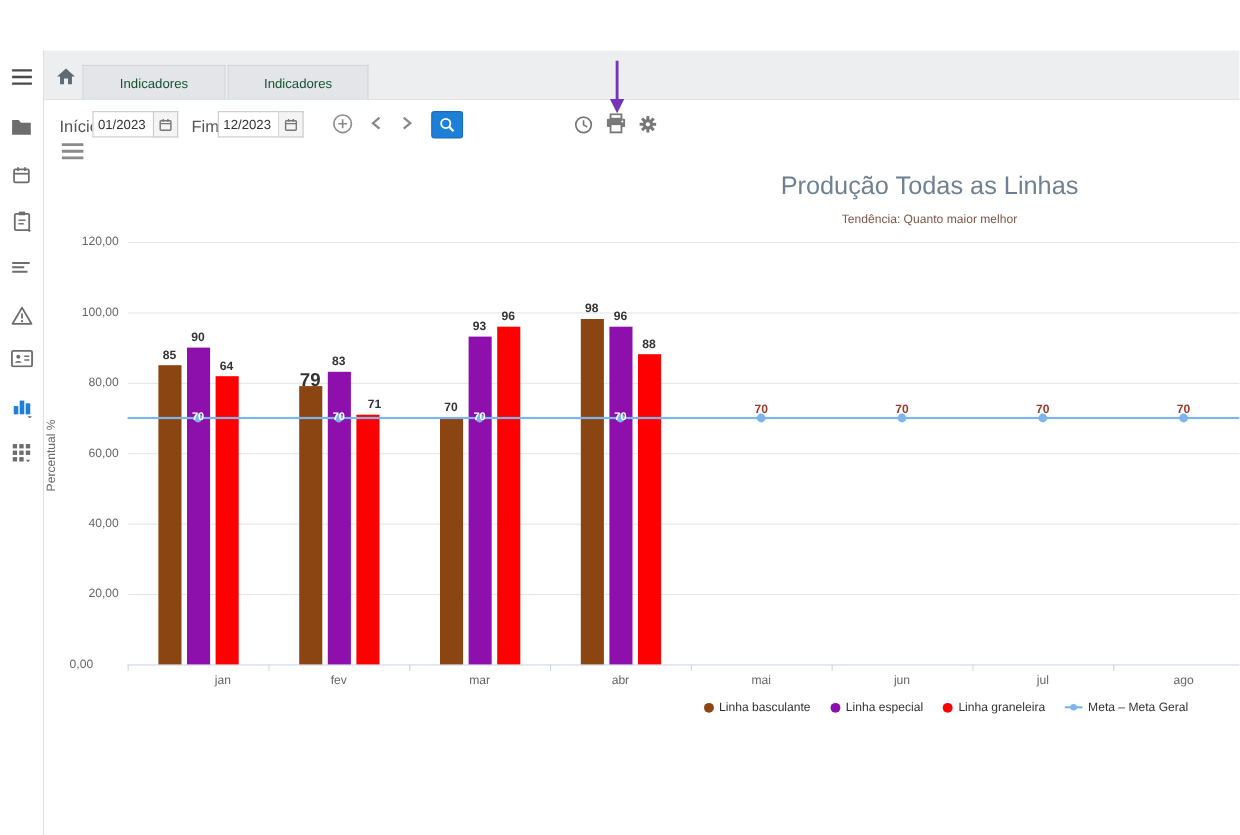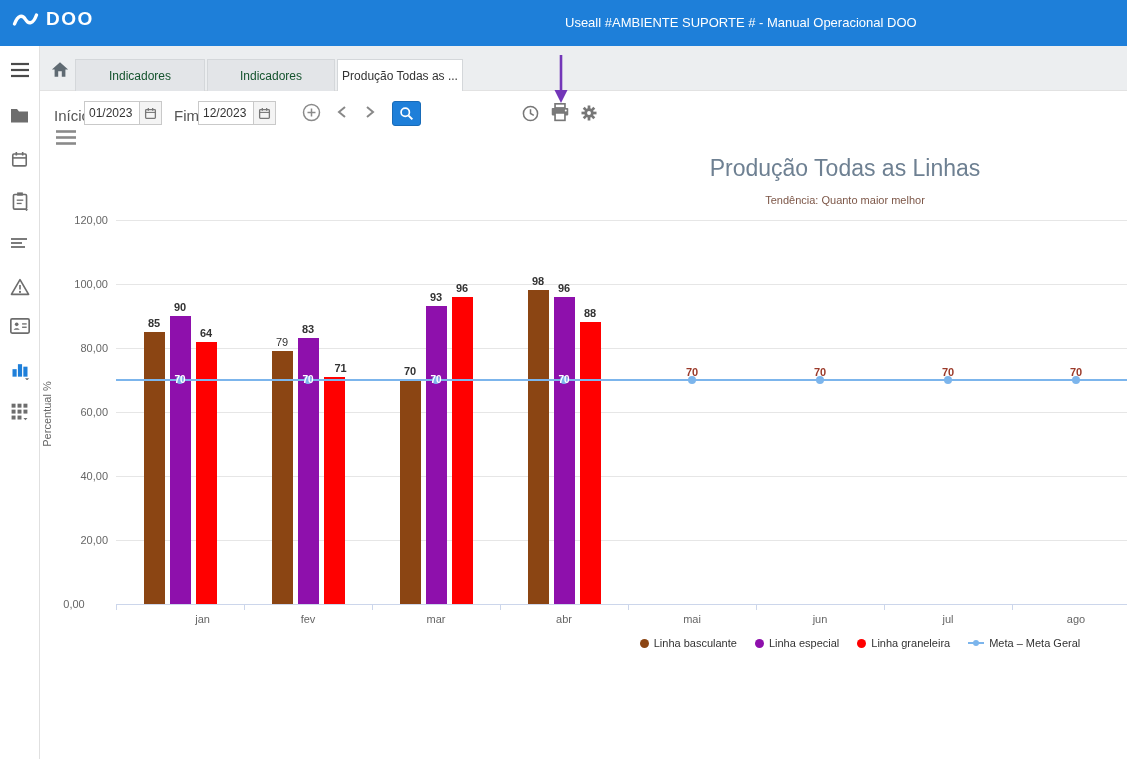--- a/index.html
+++ b/index.html
@@ -85,21 +85,21 @@
       <div style="left: 662px; top: 613px; width: 60px; text-align: center; font-size: 11px; color: rgb(102, 102, 102);">mai</div>
       <div style="left: 756px; top: 604px; width: 1px; height: 6px; background: rgb(204, 214, 235);"></div>
       <div style="left: 790px; top: 613px; width: 60px; text-align: center; font-size: 11px; color: rgb(102, 102, 102);">jun</div>
       <div style="left: 884px; top: 604px; width: 1px; height: 6px; background: rgb(204, 214, 235);"></div>
       <div style="left: 918px; top: 613px; width: 60px; text-align: center; font-size: 11px; color: rgb(102, 102, 102);">jul</div>
       <div style="left: 1012px; top: 604px; width: 1px; height: 6px; background: rgb(204, 214, 235);"></div>
       <div style="left: 1046px; top: 613px; width: 60px; text-align: center; font-size: 11px; color: rgb(102, 102, 102);">ago</div>
       <div style="left: 143.5px; top: 332px; width: 21px; height: 272px; background: rgb(139, 69, 19);"></div>
       <div style="left: 139px; top: 317px; width: 30px; text-align: center; font-size: 11px; font-weight: bold; color: rgb(51, 51, 51);">85</div>
       <div style="left: 271.5px; top: 351.2px; width: 21px; height: 252.8px; background: rgb(139, 69, 19);"></div>
-      <div style="left: 267px; top: 336.2px; width: 30px; text-align: center; font-size: 11px; font-weight: normal; color: rgb(51, 51, 51);">79</div>
+      <div style="left: 267px; top: 336.2px; width: 30px; text-align: center; font-size: 17px; font-weight: bold; color: rgb(51, 51, 51);">79</div>
       <div style="left: 399.5px; top: 380px; width: 21px; height: 224px; background: rgb(139, 69, 19);"></div>
       <div style="left: 395px; top: 365px; width: 30px; text-align: center; font-size: 11px; font-weight: bold; color: rgb(51, 51, 51);">70</div>
       <div style="left: 527.5px; top: 290.4px; width: 21px; height: 313.6px; background: rgb(139, 69, 19);"></div>
       <div style="left: 523px; top: 275.4px; width: 30px; text-align: center; font-size: 11px; font-weight: bold; color: rgb(51, 51, 51);">98</div>
       <div style="left: 169.5px; top: 316px; width: 21px; height: 288px; background: rgb(142, 16, 172);"></div>
       <div style="left: 165px; top: 301px; width: 30px; text-align: center; font-size: 11px; font-weight: bold; color: rgb(51, 51, 51);">90</div>
       <div style="left: 297.5px; top: 338.4px; width: 21px; height: 265.6px; background: rgb(142, 16, 172);"></div>
       <div style="left: 293px; top: 323.4px; width: 30px; text-align: center; font-size: 11px; font-weight: bold; color: rgb(51, 51, 51);">83</div>
       <div style="left: 425.5px; top: 306.4px; width: 21px; height: 297.6px; background: rgb(142, 16, 172);"></div>
       <div style="left: 421px; top: 291.4px; width: 30px; text-align: center; font-size: 11px; font-weight: bold; color: rgb(51, 51, 51);">93</div>
@@ -148,29 +148,20 @@
         <span class="legend-label">Linha graneleira</span>
       </div>
       <div class="legend-item">
         <span class="legend-line" style="background: rgb(124, 181, 236);">
           <span class="legend-line-dot" style="background: rgb(124, 181, 236);"></span>
         </span>
         <span class="legend-label">Meta – Meta Geral</span>
       </div>
     </div>
 
-  <header class="header">
-    <div class="logo">
-      <svg width="27" height="24" viewBox="0 0 27 24">
-        <path d="M2.5 17 C6 7.5, 10.5 7.5, 13.5 12.5 C16.5 17.5, 21 17.5, 24.5 8" stroke="#fff" stroke-width="3.4" fill="none" stroke-linecap="round"></path>
-      </svg>
-      <span class="logo-text">DOO</span>
-    </div>
-    <div class="header-title">Useall #AMBIENTE SUPORTE # - Manual Operacional DOO</div>
-  </header>
 
   <nav class="sidebar">
     <div class="side-icon" style="top:6px">
       <svg width="20" height="16" viewBox="0 0 20 16">
         <g stroke="#4a4a4a" stroke-width="2.2">
             <line x1="1" y1="2" x2="19" y2="2"></line>
             <line x1="1" y1="8" x2="19" y2="8"></line>
             <line x1="1" y1="14" x2="19" y2="14"></line>
           </g>
       </svg>
@@ -251,23 +242,20 @@
     <div class="home-btn">
       <svg width="18" height="17" viewBox="0 0 20 18">
         <path d="M10 1 L19 9 H16 V17 H12 V11 H8 V17 H4 V9 H1 Z" fill="#5f6a72"></path>
       </svg>
     </div>
     <div class="tab" style="left:35px;width:130px">
       <span>Indicadores</span>
     </div>
     <div class="tab" style="left:167px;width:128px">
       <span>Indicadores</span>
-    </div>
-    <div class="tab active" style="left:297px;width:126px">
-      <span>Produção Todas as ...</span>
     </div>
   </div>
 
   <div class="toolbar">
     <span class="tb-label" style="left:14px;top:16px">Início</span>
     <div class="date-field" style="left:44px;top:10px">
       <input class="date-input" value="01/2023" style="">
       <div class="date-trigger">
         <svg width="13" height="13" viewBox="0 0 24 24">
           <rect x="3" y="5" width="18" height="16" rx="1.5" fill="none" stroke="#777" stroke-width="2.4"></rect>

